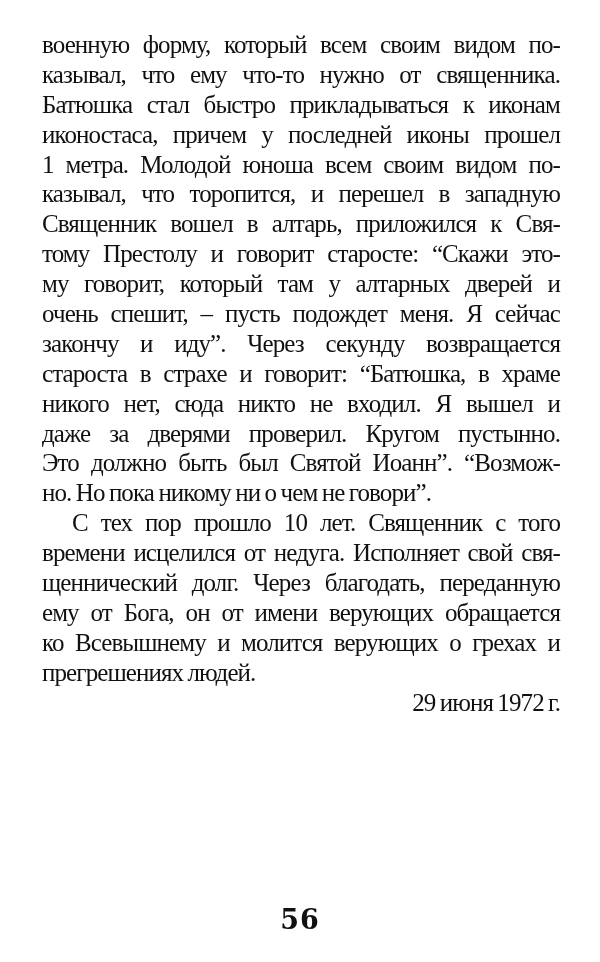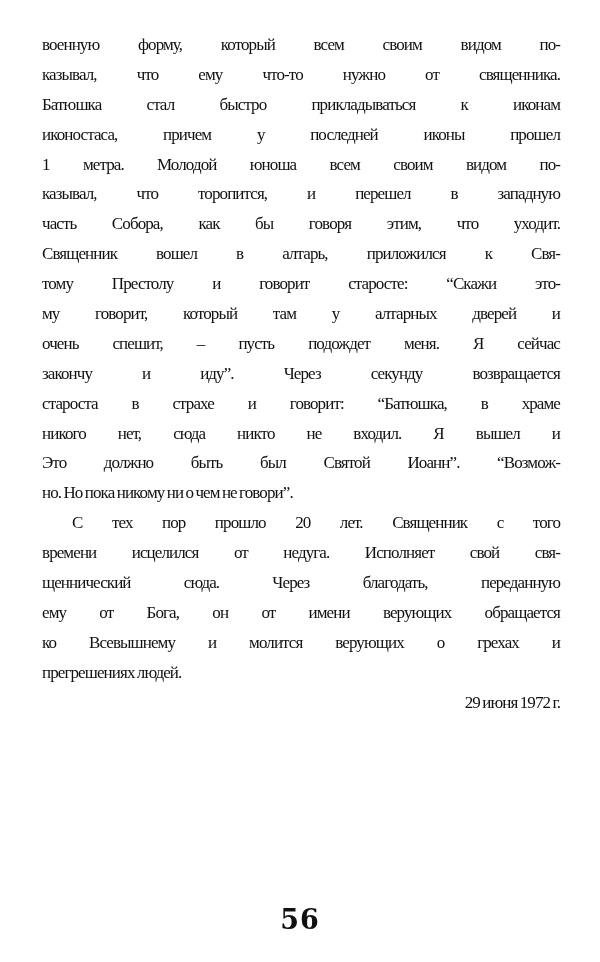--- a/index.html
+++ b/index.html
@@ -18,21 +18,21 @@
     .page {
       position: absolute;
       left: 42px;
       top: 30px;
       width: 518px;
     }
     .line {
       display: block;
       height: 29.9px;
       line-height: 29.9px;
-      font-size: 17px;
+      font-size: 25px;
       letter-spacing: -0.9px;
       word-spacing: -1px;
       white-space: nowrap;
       text-align: justify;
       text-align-last: justify;
     }
     .line.last {
       text-align-last: left;
     }
     .line.indent {
@@ -58,35 +58,35 @@
 <body>
 
 <div class="page">
   <div>
     <span class="line">военную форму, который всем своим видом по-</span>
     <span class="line">казывал, что ему что-то нужно от священника.</span>
     <span class="line">Батюшка стал быстро прикладываться к иконам</span>
     <span class="line">иконостаса, причем у последней иконы прошел</span>
     <span class="line">1 метра. Молодой юноша всем своим видом по-</span>
     <span class="line">казывал, что торопится, и перешел в западную</span>
-    <span class="line">часть Собора, как бы говоря этим, что уходит.</span>
     <span class="line">Священник вошел в алтарь, приложился к Свя-</span>
     <span class="line">тому Престолу и говорит старосте: “Скажи это-</span>
     <span class="line">му говорит, который там у алтарных дверей и</span>
     <span class="line">очень спешит, – пусть подождет меня. Я сейчас</span>
     <span class="line">закончу и иду”. Через секунду возвращается</span>
     <span class="line">староста в страхе и говорит: “Батюшка, в храме</span>
     <span class="line">никого нет, сюда никто не входил. Я вышел и</span>
+    <span class="line">даже за дверями проверил. Кругом пустынно.</span>
     <span class="line">Это должно быть был Святой Иоанн”. “Возмож-</span>
     <span class="line last">но. Но пока никому ни о чем не говори”.</span>
   </div>
   <div>
-    <span class="line indent">С тех пор прошло 20 лет. Священник с того</span>
+    <span class="line indent">С тех пор прошло 10 лет. Священник с того</span>
     <span class="line">времени исцелился от недуга. Исполняет свой свя-</span>
-    <span class="line">щеннический сюда. Через благодать, переданную</span>
+    <span class="line">щеннический долг. Через благодать, переданную</span>
     <span class="line">ему от Бога, он от имени верующих обращается</span>
     <span class="line">ко Всевышнему и молится верующих о грехах и</span>
     <span class="line last">прегрешениях людей.</span>
   </div>
   <span class="line right">29 июня 1972 г.</span>
 </div>
 
 <div class="page-number">56</div>
 
 </body></html>

